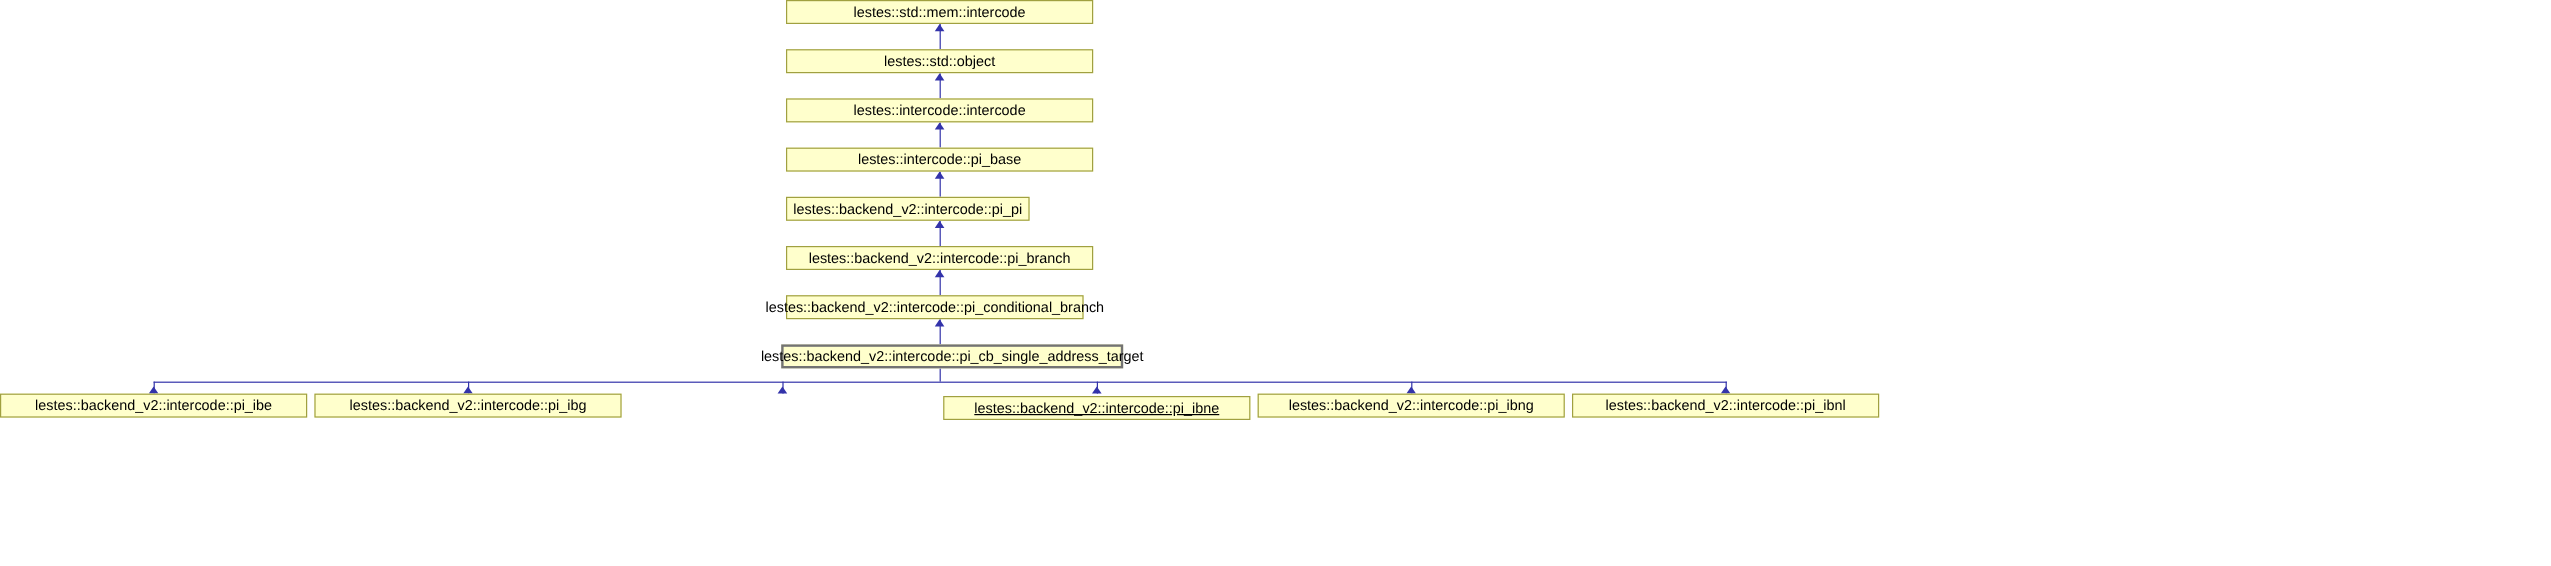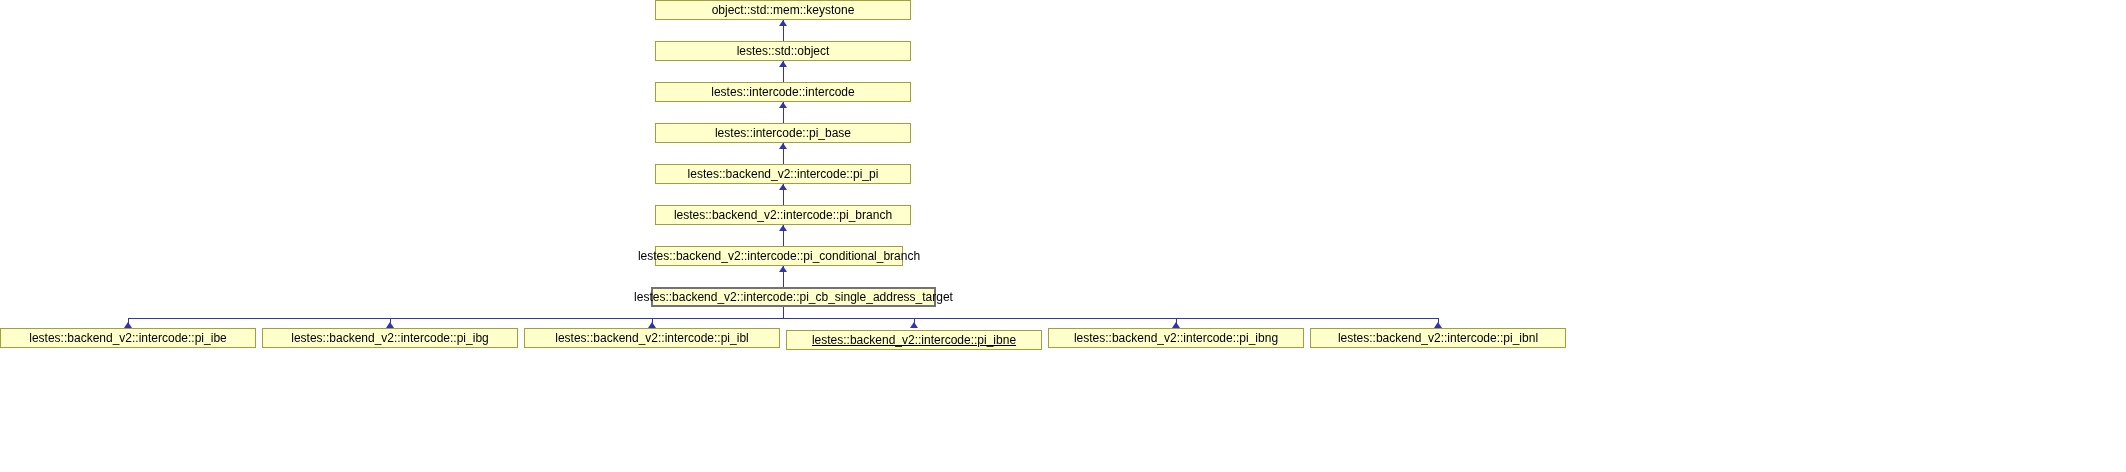--- a/index.html
+++ b/index.html
@@ -97,36 +97,36 @@
   <div class="edge-v" style="left:914px; top:318px; height:10px;"></div>
   <div class="arrow-up" style="left:910px; top:322px;"></div>
 
   <div class="edge-v" style="left:1176px; top:318px; height:10px;"></div>
   <div class="arrow-up" style="left:1172px; top:322px;"></div>
 
   <div class="edge-v" style="left:1438px; top:318px; height:10px;"></div>
   <div class="arrow-up" style="left:1434px; top:322px;"></div>
 
   <div class="node" style="left:655px; top:0px; width:256px;">
-    <span>object::std::mem::keystone</span>
+    <span>lestes::std::mem::intercode</span>
   </div>
 
   <div class="node" style="left:655px; top:41px; width:256px;">
     <span>lestes::std::object</span>
   </div>
 
   <div class="node" style="left:655px; top:82px; width:256px;">
     <span>lestes::intercode::intercode</span>
   </div>
 
   <div class="node" style="left:655px; top:123px; width:256px;">
     <span>lestes::intercode::pi_base</span>
   </div>
 
-  <div class="node" style="left:655px; top:164px; width:256px;">
+  <div class="node" style="left:655px; top:164px; width:203px;">
     <span>lestes::backend_v2::intercode::pi_pi</span>
   </div>
 
   <div class="node" style="left:655px; top:205px; width:256px;text-align:right;">
     <span>lestes::backend_v2::intercode::pi_branch</span>
   </div>
 
   <div class="node" style="left:655px; top:246px; width:248px;">
     <span>lestes::backend_v2::intercode::pi_conditional_branch</span>
   </div>
@@ -136,23 +136,20 @@
   </div>
 
   <div class="node" style="left:0px; top:328px; width:256px;">
     <span>lestes::backend_v2::intercode::pi_ibe</span>
   </div>
 
   <div class="node" style="left:262px; top:328px; width:256px;">
     <span>lestes::backend_v2::intercode::pi_ibg</span>
   </div>
 
-  <div class="node" style="left:524px; top:328px; width:256px;">
-    <span>lestes::backend_v2::intercode::pi_ibl</span>
-  </div>
 
   <div class="node" style="left:786px; top:330px; width:256px;text-decoration:underline;">
     <span>lestes::backend_v2::intercode::pi_ibne</span>
   </div>
 
   <div class="node" style="left:1048px; top:328px; width:256px;justify-content:center;">
     <span>lestes::backend_v2::intercode::pi_ibng</span>
   </div>
 
   <div class="node" style="left:1310px; top:328px; width:256px;">

